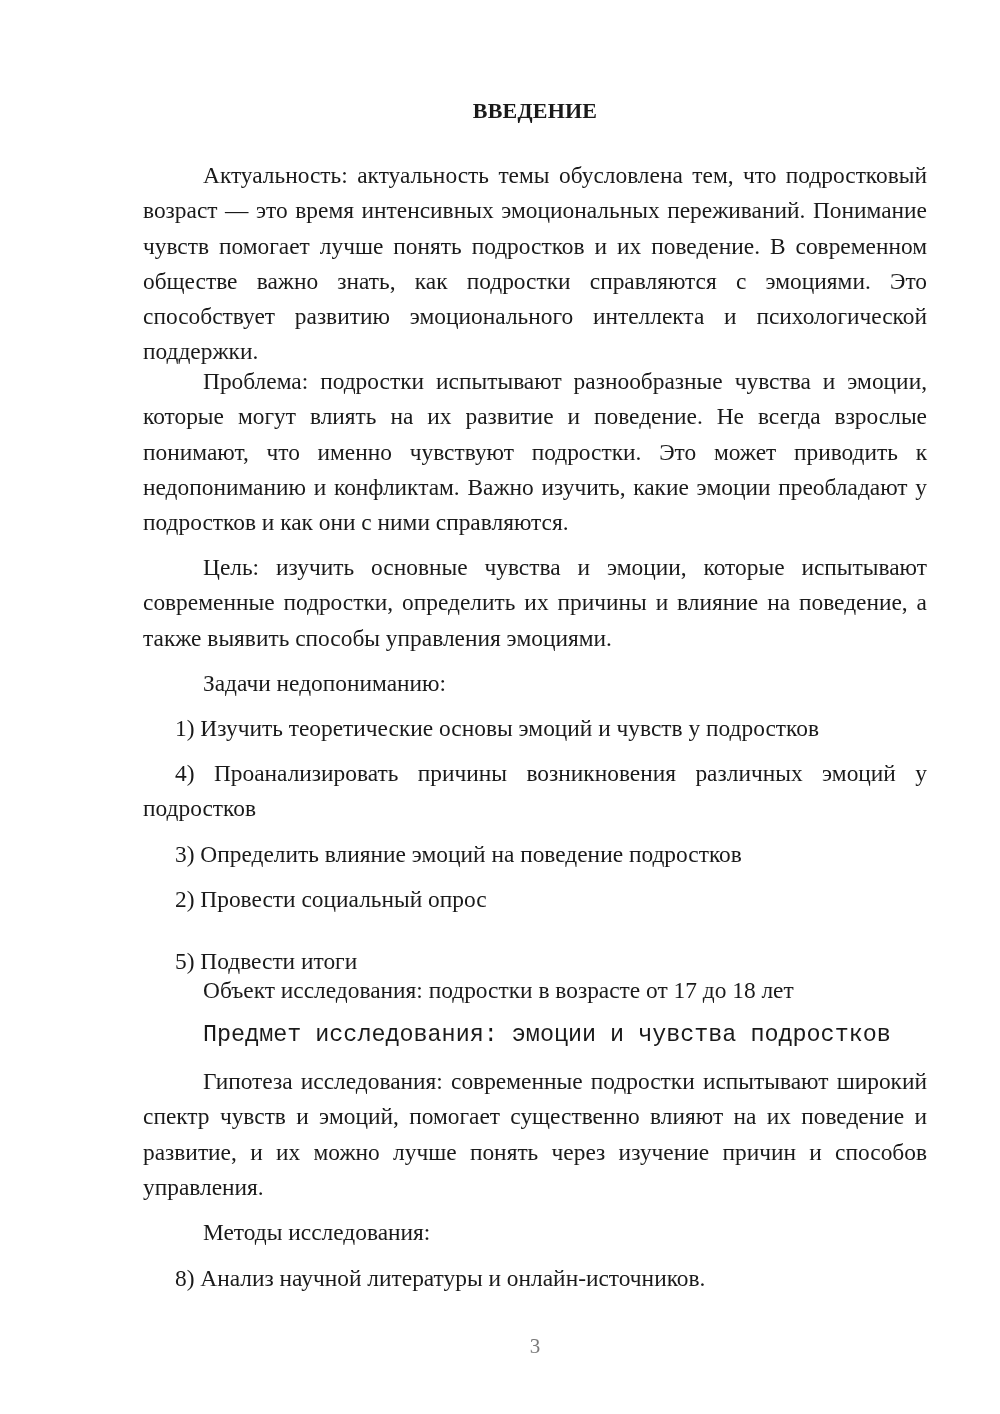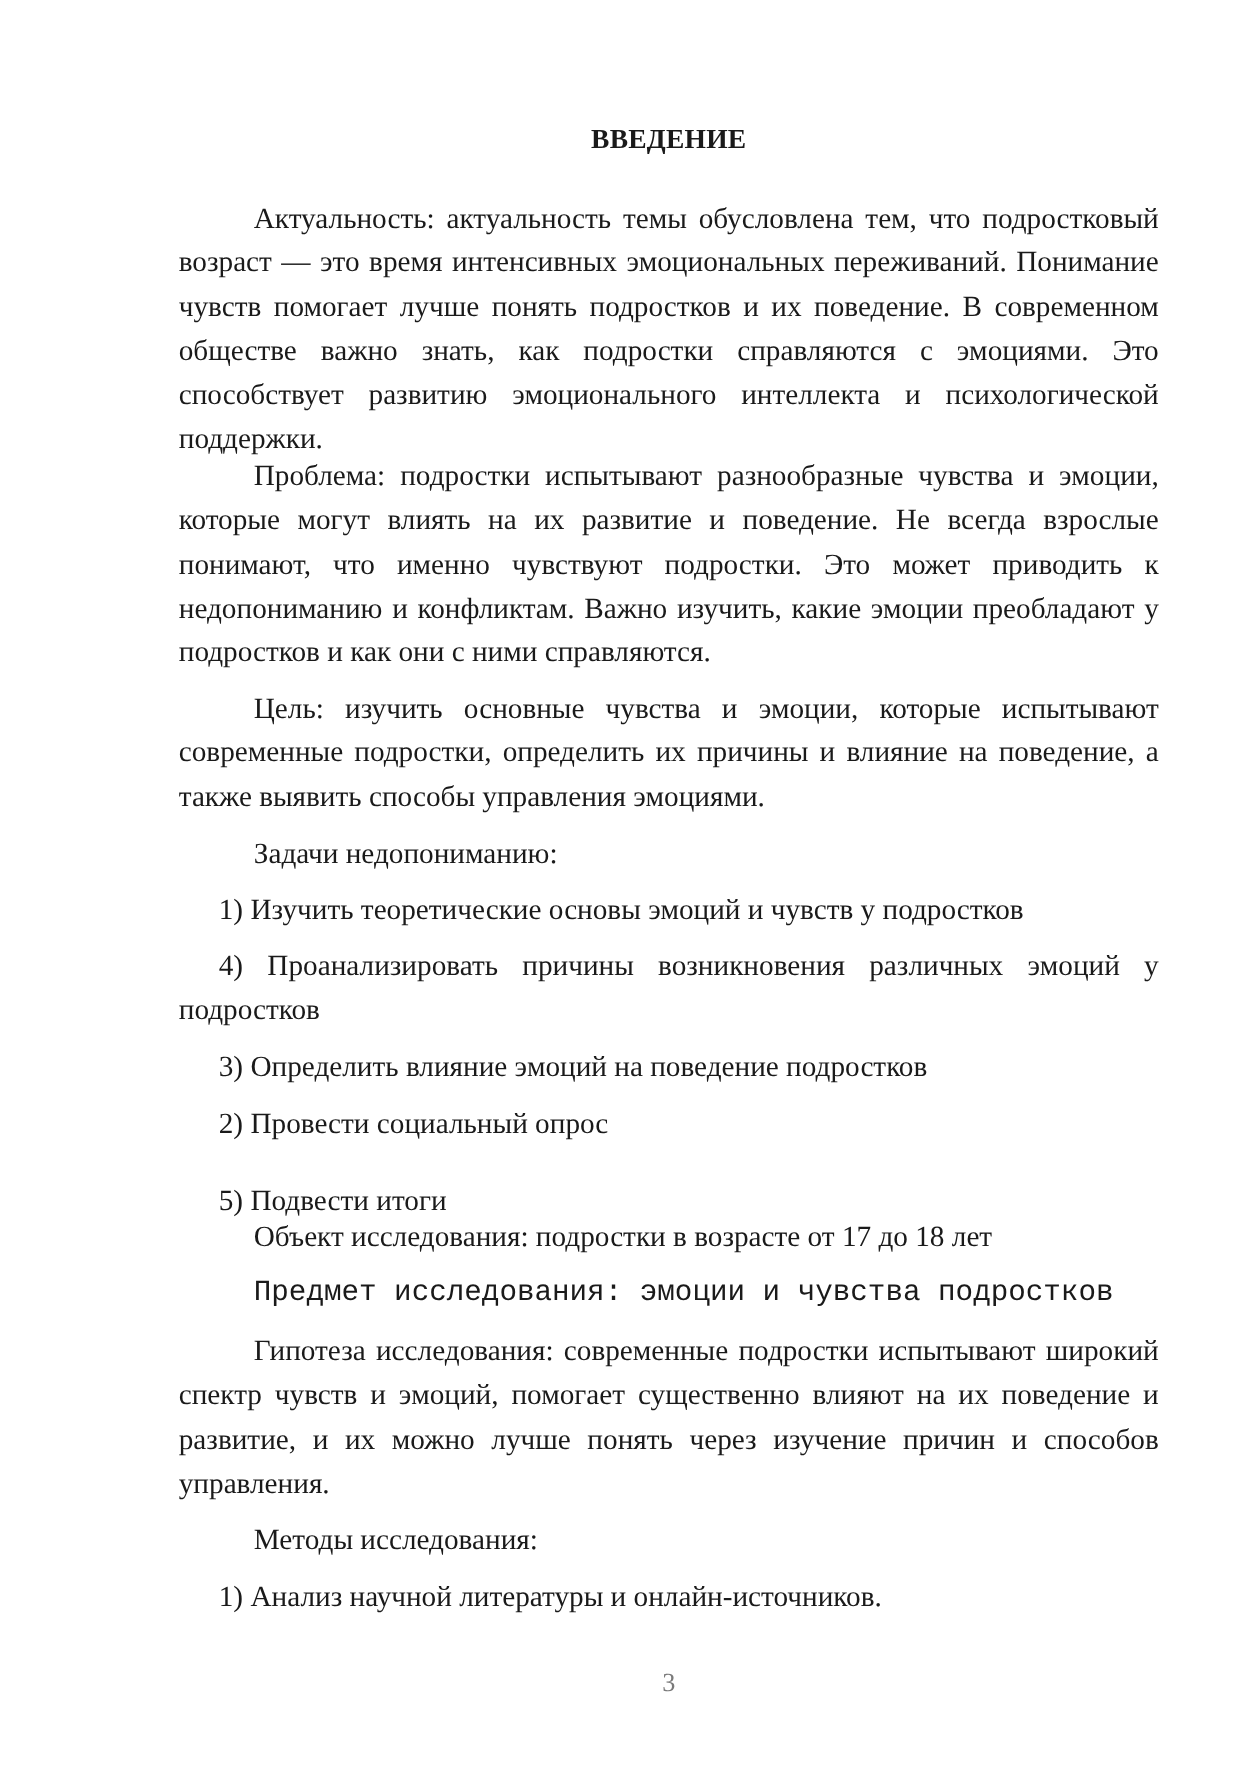--- a/index.html
+++ b/index.html
@@ -72,16 +72,16 @@
   <p class="para item-indent single" style="top:896px;margin-top:48px;">5) Подвести итоги</p>
 
   <p class="para indent single" style="top:973px;">Объект исследования: подростки в возрасте от 17 до 18 лет</p>
 
   <p class="para indent single" style="top:1018px;font-family:Liberation Mono, monospace;">Предмет исследования: эмоции и чувства подростков</p>
 
   <p class="para indent" style="top:1064px;">Гипотеза исследования: современные подростки испытывают широкий спектр чувств и эмоций, помогает существенно влияют на их поведение и развитие, и их можно лучше понять через изучение причин и способов управления.</p>
 
   <p class="para indent single" style="top:1215px;">Методы исследования:</p>
 
-  <p class="para item-indent single" style="top:1261px;">1) Анализ научной литературы и онлайн-источников.</p>
+  <p class="para item-indent single" style="top:1261px;">8) Анализ научной литературы и онлайн-источников.</p>
 </div>
 
 <div class="page-number">3</div>
 
 </body></html>

